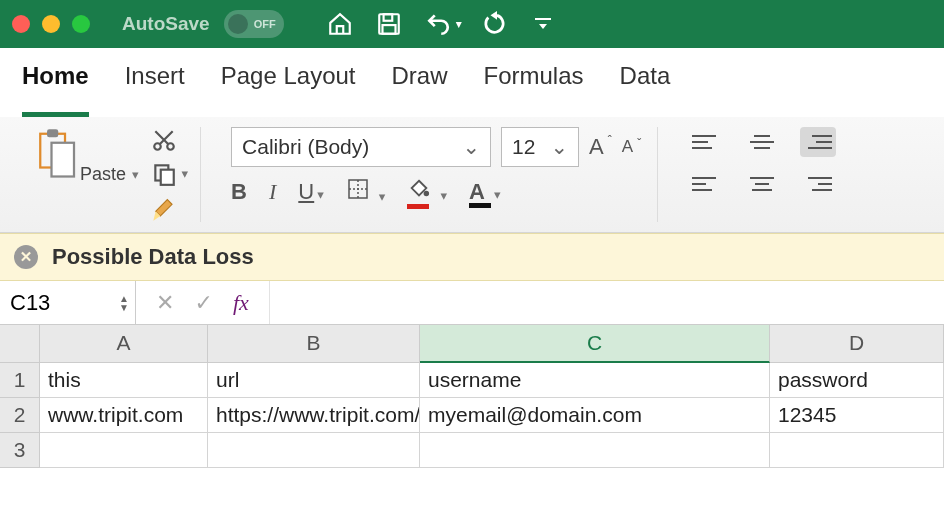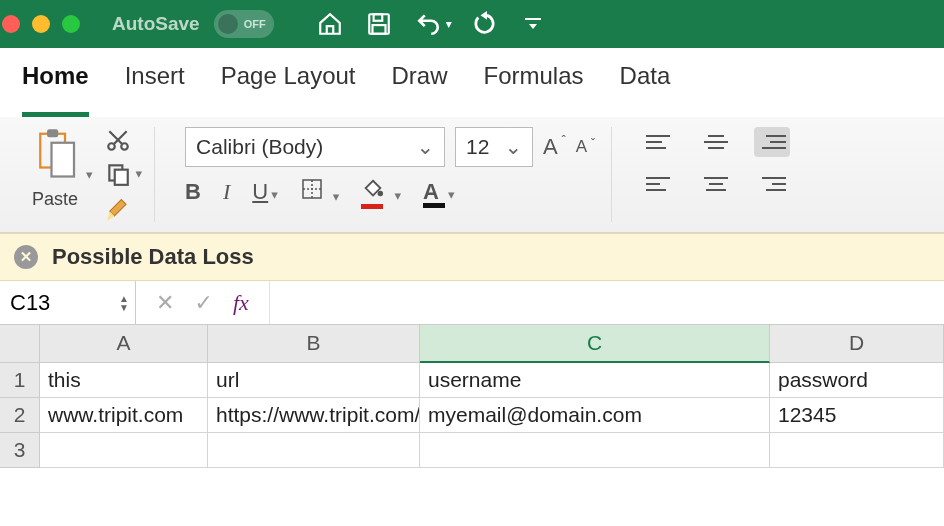--- a/index.html
+++ b/index.html
@@ -1,19 +1,19 @@
 <!DOCTYPE html>
 <html><head>
 <meta charset="utf-8">
 <style>
   * { box-sizing: border-box; margin: 0; padding: 0; }
   body { font-family: -apple-system, "Segoe UI", Arial, sans-serif; background: #fff; width: 944px; height: 526px; overflow: hidden; }
   
   
-  .title-bar { background: #1a7c4a; height: 48px; display: flex; align-items: center; padding: 0 2px; gap: 14px; }
+  .title-bar { background: #1a7c4a; height: 48px; display: flex; align-items: center; padding: 0 12px; gap: 14px; }
   .traffic-lights { display: flex; gap: 12px; }
   .tl { width: 18px; height: 18px; border-radius: 50%; }
   .tl.red { background: #ff5f57; }
   .tl.yellow { background: #febc2e; }
   .tl.green { background: #28c840; }
   .autosave-label { color: #bcd9c8; font-weight: 600; margin-left: 18px; font-size: 19px; }
   .toggle { width: 60px; height: 28px; background: #4d9673; border-radius: 14px; display: flex; align-items: center; padding: 0 8px 0 4px; justify-content: space-between; }
   .toggle-knob { width: 20px; height: 20px; background: #3a725a; border-radius: 50%; }
   .toggle-text { color: #cde5d8; font-size: 11px; font-weight: 600; text-align: center; }
   .title-icons { display: flex; gap: 22px; margin-left: 28px; align-items: center; }
@@ -22,21 +22,21 @@
   
   .ribbon-tabs { display: flex; gap: 36px; padding: 14px 22px 0 22px; background: #fff; font-size: 24px; color: #333; }
   .tab { padding-bottom: 22px; cursor: pointer; }
   .tab.active { font-weight: 700; border-bottom: 5px solid #1a7c4a; color: #111; }
   
   
   .ribbon { background: linear-gradient(#f8f8f8, #f0f0f0); border-bottom: 1px solid #d6d6d6; padding: 10px 20px; display: flex; gap: 14px; height: 116px; }
   .group { display: flex; flex-direction: column; align-items: center; justify-content: center; padding: 0 12px; border-right: 1px solid #dcdcdc; }
   .group:last-child { border-right: none; }
   .paste-block { display: flex; align-items: flex-start; gap: 8px; }
-  .paste-main { display: flex; flex-direction: column; align-items: flex-start; }
+  .paste-main { display: flex; flex-direction: row; align-items: flex-end; }
   .paste-icon { }
   .paste-label { font-size: 18px; color: #444; margin-top: 4px; }
   .paste-side { display: flex; flex-direction: column; gap: 8px; margin-left: 4px; }
   .small-ic { display: flex; align-items: center; gap: 2px; }
   
   
   .font-group { display: flex; flex-direction: column; gap: 10px; padding: 0 16px; border-right: 1px solid #dcdcdc; }
   .font-row1 { display: flex; gap: 10px; align-items: center; }
   .font-select { border: 1px solid #bbb; background: #fff; height: 40px; padding: 0 10px; font-size: 21px; color: #333; display: flex; align-items: center; justify-content: space-between; }
   .font-name { width: 260px; }

